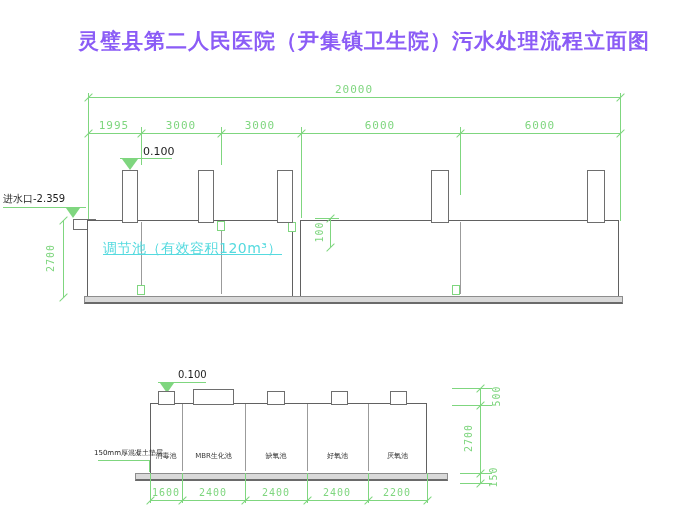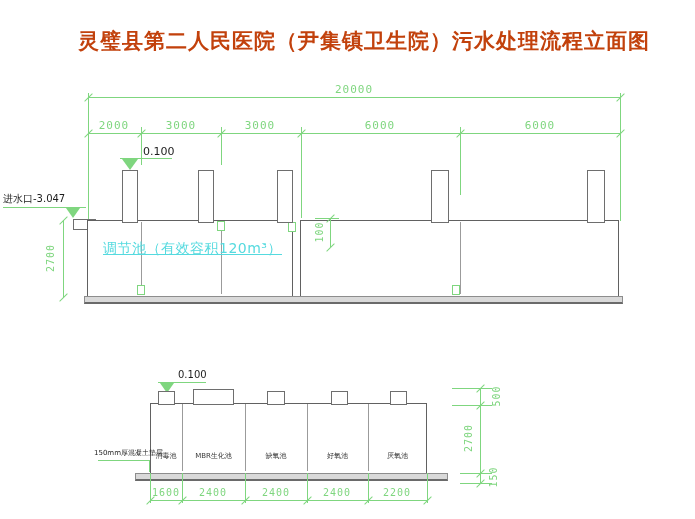--- a/index.html
+++ b/index.html
@@ -29,21 +29,21 @@
   .riser { position:absolute; border:1px solid #6e6e6e; background:#ffffff; }
   .hatch { position:absolute; border:1px solid #6e6e6e; background:#ffffff; }
   .divider { position:absolute; width:1px; background:#9b9b9b; }
   .gsq { position:absolute; width:6px; height:8px; border:1px solid #7fd67f; background:#ffffff; }
   .slab { position:absolute; background:#d9d9d9; border:1px solid #8d8d8d; border-bottom:2px solid #6a6a6a; }
   .pipe { position:absolute; border:1px solid #6e6e6e; background:#ffffff; }
   
   .title {
     position:absolute; left:78px; top:27px; width:540px; text-align:center;
     font-family:"DejaVu Serif", "Liberation Serif", serif; font-size:21px; font-weight:600;
-    color:#c2410c; letter-spacing:1px; white-space:nowrap;
+    color:#8b5cf6; letter-spacing:1px; white-space:nowrap;
   }
   .blktxt { position:absolute; color:#1c1c1c; font-size:10px; white-space:nowrap; line-height:10px; }
   .cyantxt { position:absolute; color:#55dadf; font-size:14px; white-space:nowrap; line-height:16px; text-align:center; letter-spacing:0.5px; }
   .tinytxt { position:absolute; color:#3a3a3a; font-size:7px; white-space:nowrap; text-align:center; line-height:8px; }
 </style>
 </head>
 <body>
 
 <div id="canvas">
 
@@ -54,38 +54,38 @@
   <div class="tk" style="left:615px; top:97px;"></div>
   <div class="dimtxt" style="left:324px; top:84px; width:60px;">20000</div>
 
   <div class="hl" style="left:88px; top:133px; width:532px;"></div>
   <div class="tk" style="left:83px;  top:133px;"></div>
   <div class="tk" style="left:136px; top:133px;"></div>
   <div class="tk" style="left:216px; top:133px;"></div>
   <div class="tk" style="left:296px; top:133px;"></div>
   <div class="tk" style="left:455px; top:133px;"></div>
   <div class="tk" style="left:615px; top:133px;"></div>
-  <div class="dimtxt" style="left:89px;  top:120px; width:50px;">2000</div>
+  <div class="dimtxt" style="left:89px;  top:120px; width:50px;">1995</div>
   <div class="dimtxt" style="left:156px; top:120px; width:50px;">3000</div>
   <div class="dimtxt" style="left:235px; top:120px; width:50px;">3000</div>
   <div class="dimtxt" style="left:355px; top:120px; width:50px;">6000</div>
   <div class="dimtxt" style="left:515px; top:120px; width:50px;">6000</div>
 
   <div class="vl" style="left:88px;  top:93px;  height:128px;"></div>
   <div class="vl" style="left:620px; top:93px;  height:128px;"></div>
   <div class="vl" style="left:141px; top:127px; height:38px;"></div>
   <div class="vl" style="left:221px; top:127px; height:38px;"></div>
   <div class="vl" style="left:301px; top:127px; height:91px;"></div>
   <div class="vl" style="left:460px; top:127px; height:68px;"></div>
 
   <div class="blktxt" style="left:143px; top:147px; font-size:11px;">0.100</div>
   <div class="hl" style="left:120px; top:158px; width:52px;"></div>
   <div class="tri" style="left:122px; top:159px;"></div>
 
-  <div class="blktxt" style="left:3px; top:194px;">进水口-3.047</div>
+  <div class="blktxt" style="left:3px; top:194px;">进水口-2.359</div>
   <div class="hl" style="left:3px; top:207px; width:83px;"></div>
   <div class="tri sm" style="left:66px; top:208px;"></div>
   <div class="pipe" style="left:73px; top:219px; width:21px; height:9px;"></div>
 
   <div class="tank" style="left:87px;  top:220px; width:204px; height:75px;"></div>
   <div class="tank" style="left:300px; top:220px; width:317px; height:75px;"></div>
   <div class="divider" style="left:141px; top:222px; height:72px;"></div>
   <div class="divider" style="left:221px; top:222px; height:72px;"></div>
   <div class="divider" style="left:460px; top:222px; height:72px;"></div>
   <div class="gsq" style="left:217px; top:221px;"></div>

